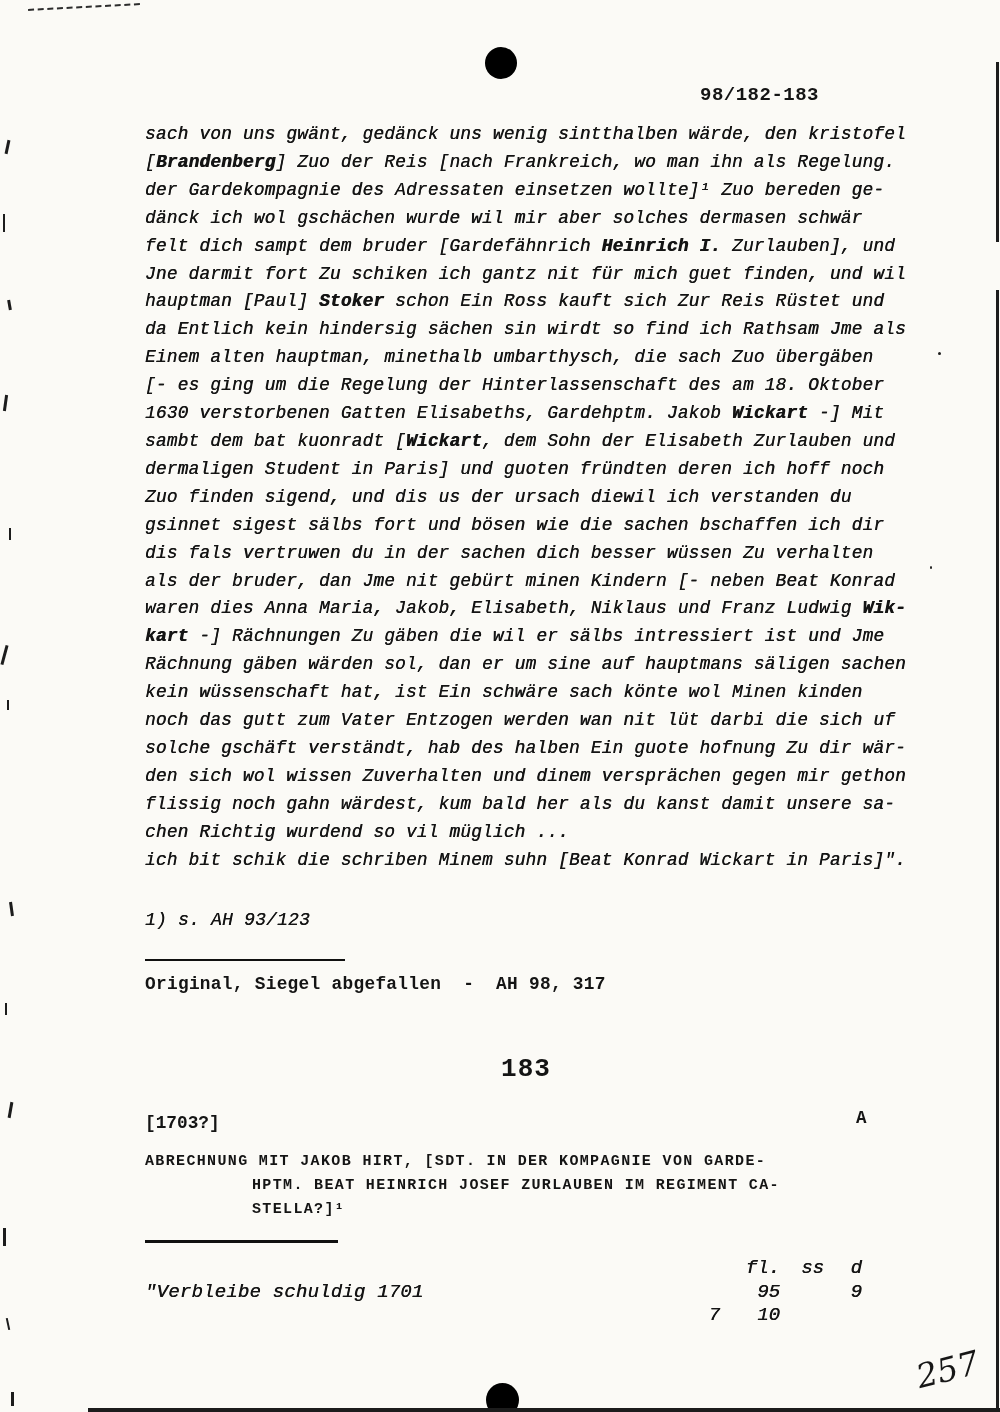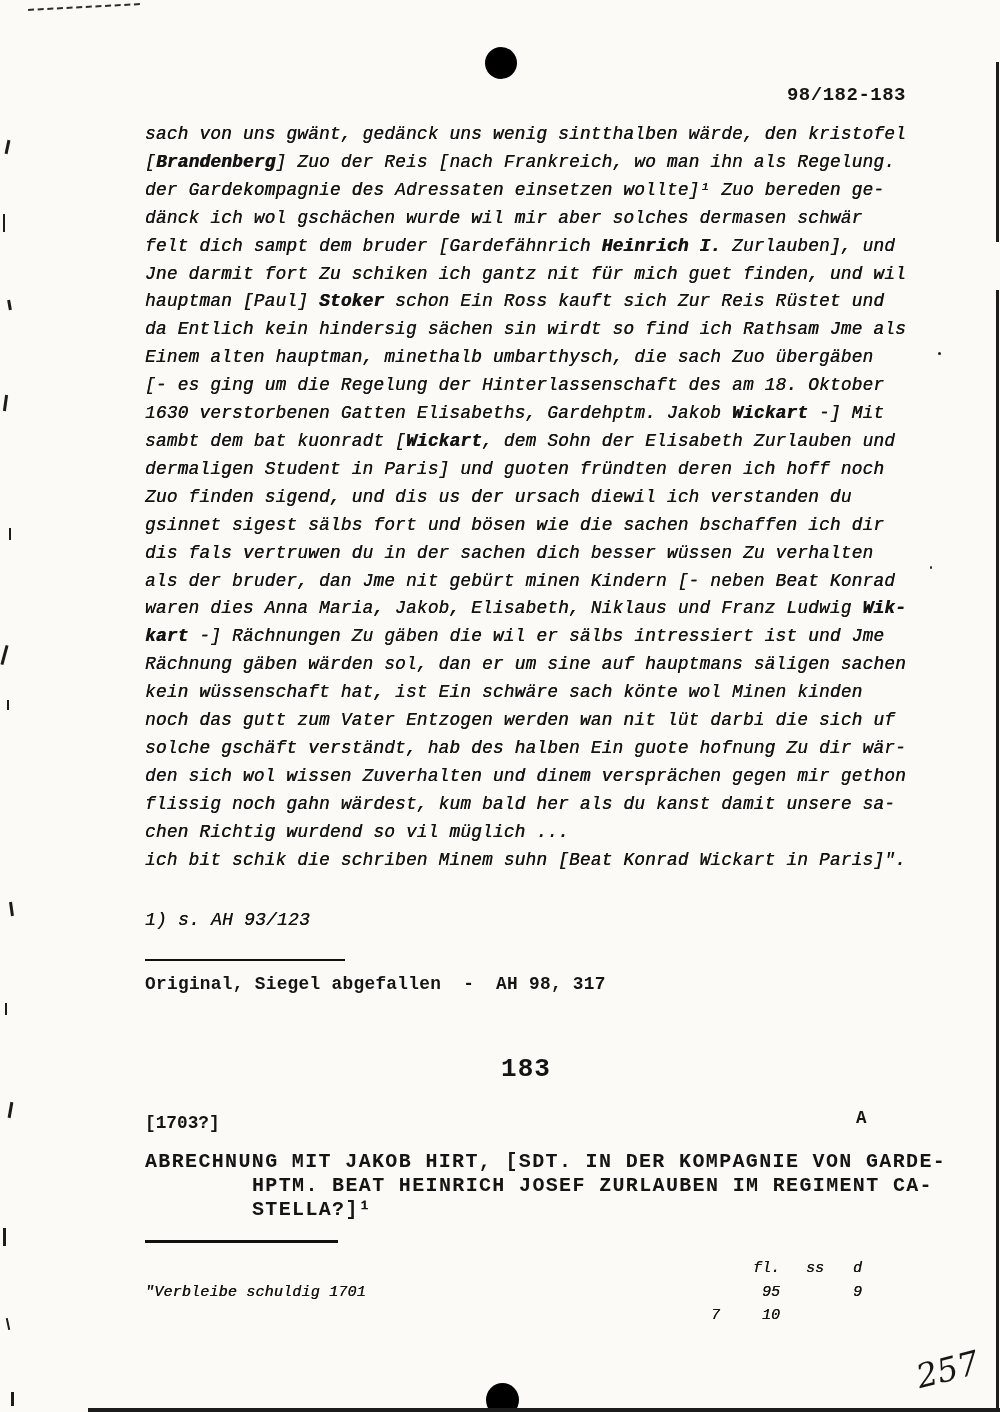--- a/index.html
+++ b/index.html
@@ -9,21 +9,21 @@
     position:relative; width:1000px; height:1412px; margin:0 auto;
     background:#fbfaf6; overflow:hidden; color:#141414;
   }
 
   .punch { position:absolute; background:#000; border-radius:50%; }
   .punch-top { left:485px; top:47px; width:32px; height:32px; }
   .punch-bottom { left:486px; top:1383px; width:33px; height:34px; }
 
   .page-number {
     position:absolute; top:84px; left:700px; width:206px;
-    text-align:right; font-weight:700; font-size:19px; letter-spacing:0.5px;
+    font-weight:700; font-size:19px; letter-spacing:0.5px;
   }
 
   .transcript {
     position:absolute; left:145px; top:121px; width:800px;
     font-style:italic; font-size:17.8px; letter-spacing:0.2px;
     line-height:27.9px; white-space:nowrap;
     text-shadow:0.35px 0 0 currentColor;
   }
   .tline b { font-weight:700; text-shadow:0.6px 0 0 currentColor; }
 
@@ -45,28 +45,28 @@
   .section-number {
     position:absolute; left:526px; top:1054px; transform:translateX(-50%);
     font-weight:700; font-size:26px; letter-spacing:1px;
   }
 
   .date-label  { position:absolute; left:145px; top:1113px; font-weight:700; font-size:17.8px; }
   .corner-letter { position:absolute; left:856px; top:1108px; font-weight:700; font-size:17.5px; }
 
   .entry-heading {
     position:absolute; left:145px; top:1150px;
-    font-weight:700; font-size:20px; letter-spacing:1.35px;
+    font-weight:700; font-size:15px; letter-spacing:1.35px;
     line-height:24px; white-space:nowrap;
   }
   .hline.indent { padding-left:107px; }
 
   .account-table {
     position:absolute; left:145px; top:1257px; width:717px;
-    font-style:italic; font-size:15px; line-height:23.5px;
+    font-style:italic; font-size:19px; line-height:23.5px;
     text-shadow:0.35px 0 0 currentColor;
   }
   .trow { display:grid; grid-template-columns:1fr 60px 44px 38px; }
   .tnum { text-align:right; }
   .tlabel { white-space:pre; letter-spacing:0.2px; }
 
   .handwritten {
     position:absolute; left:916px; top:1350px;
     font-family:"DejaVu Serif","Liberation Serif",serif; font-style:italic;
     font-size:33px; color:#161616; transform:rotate(-14deg);

